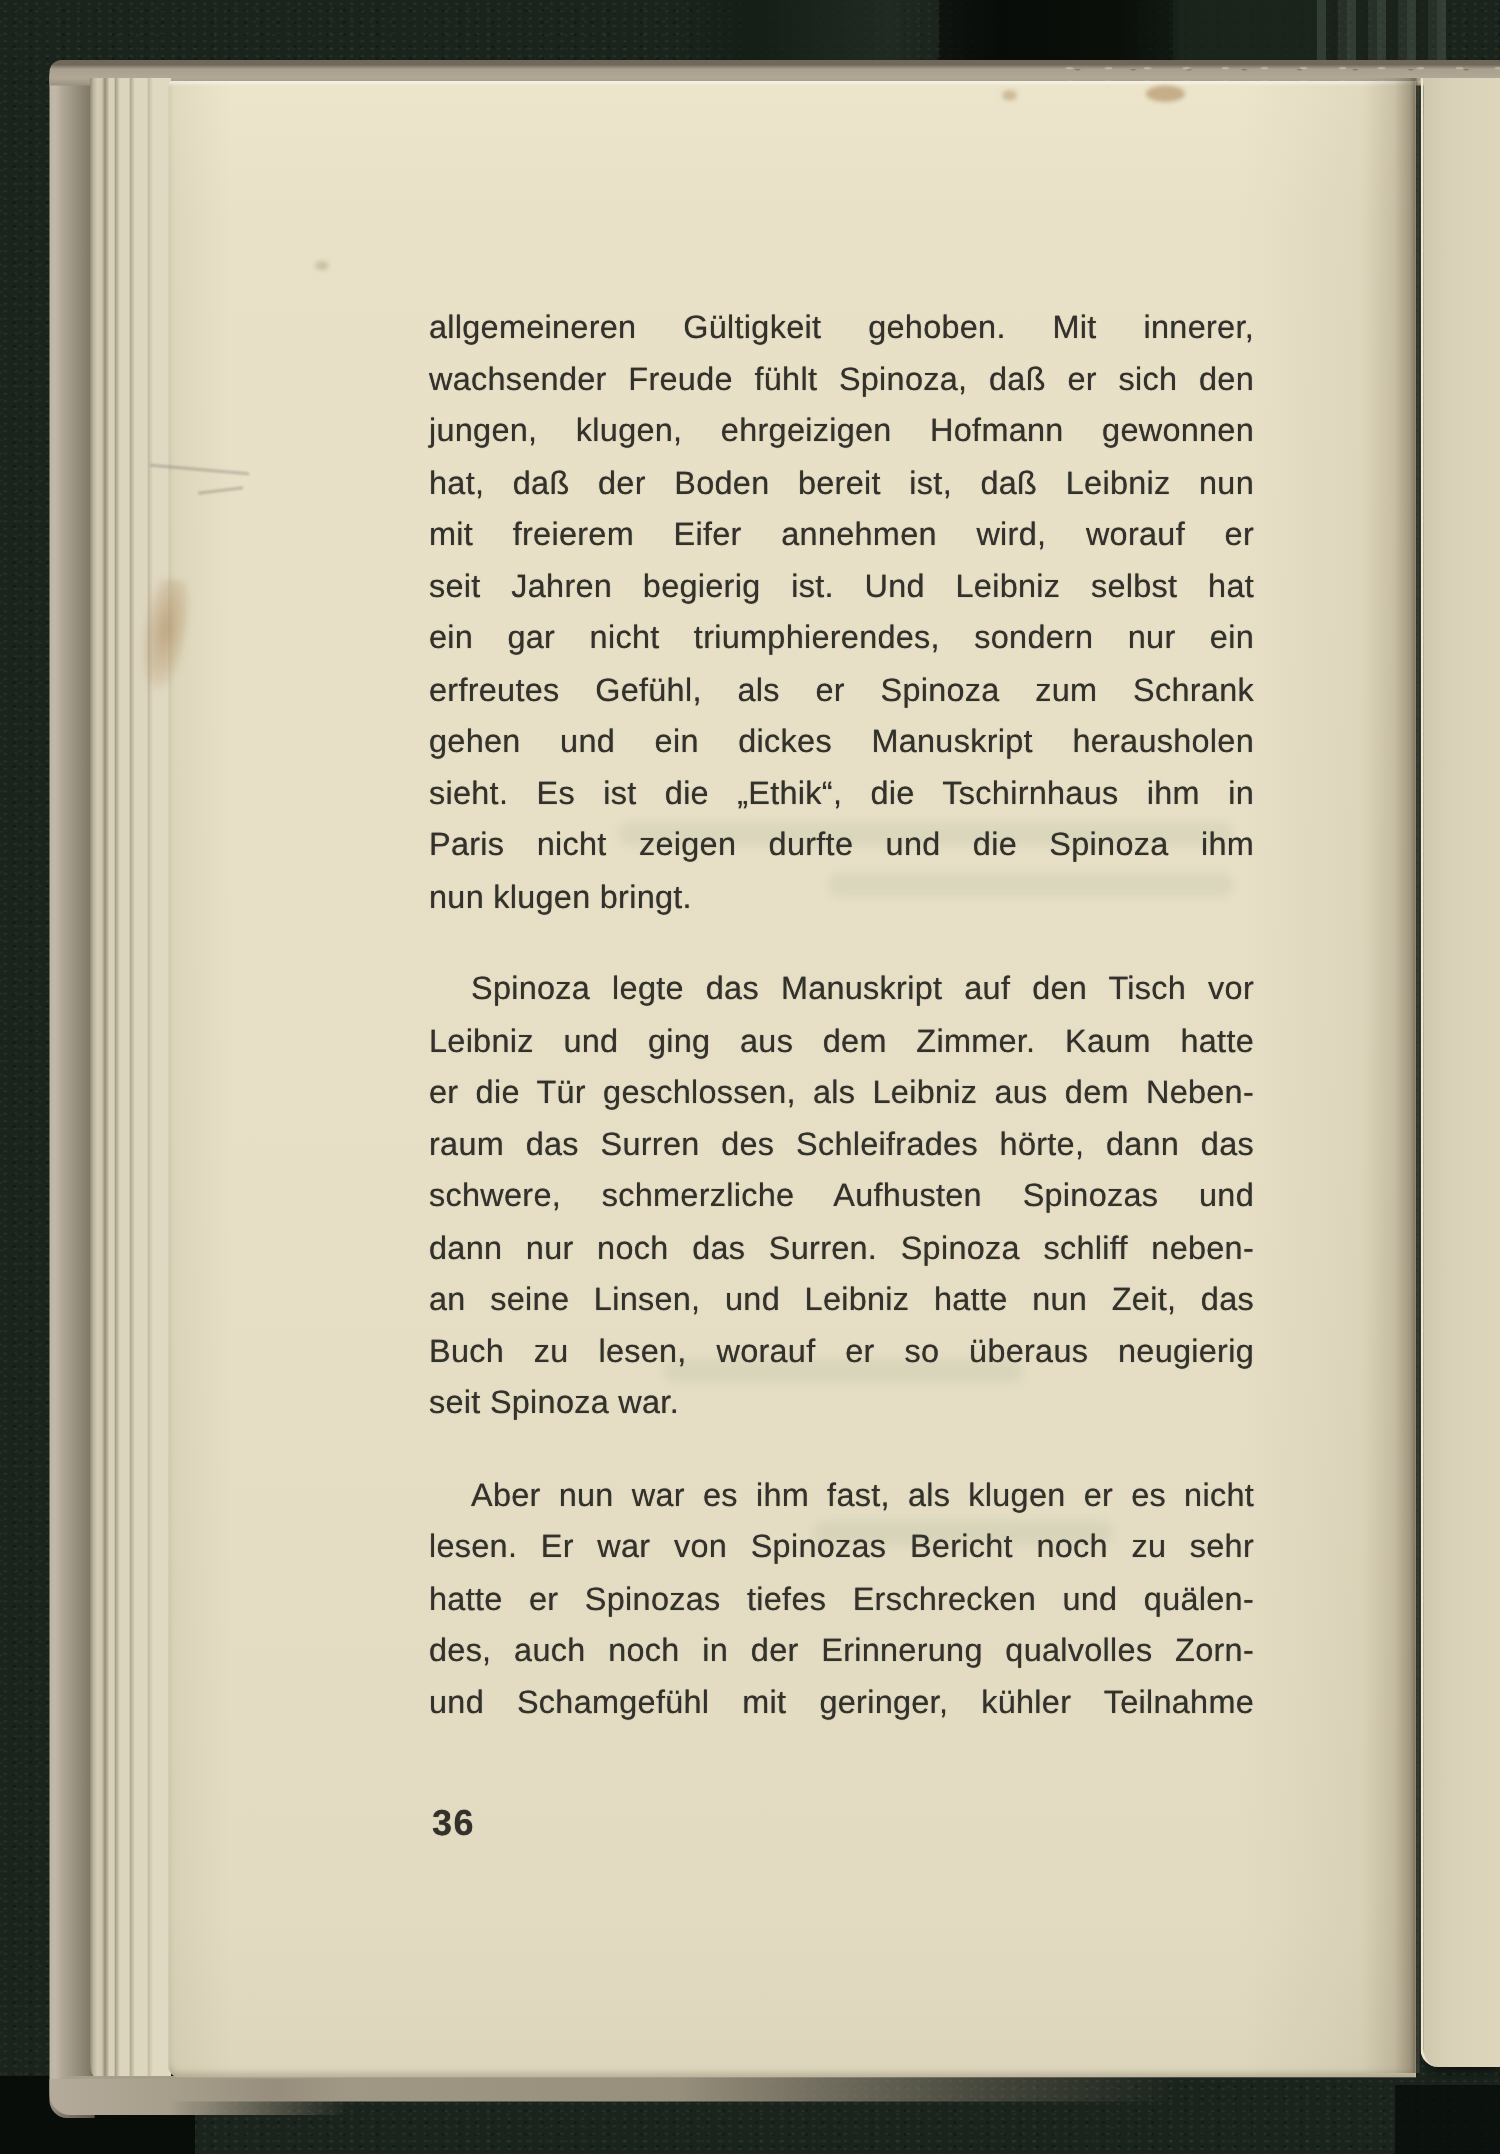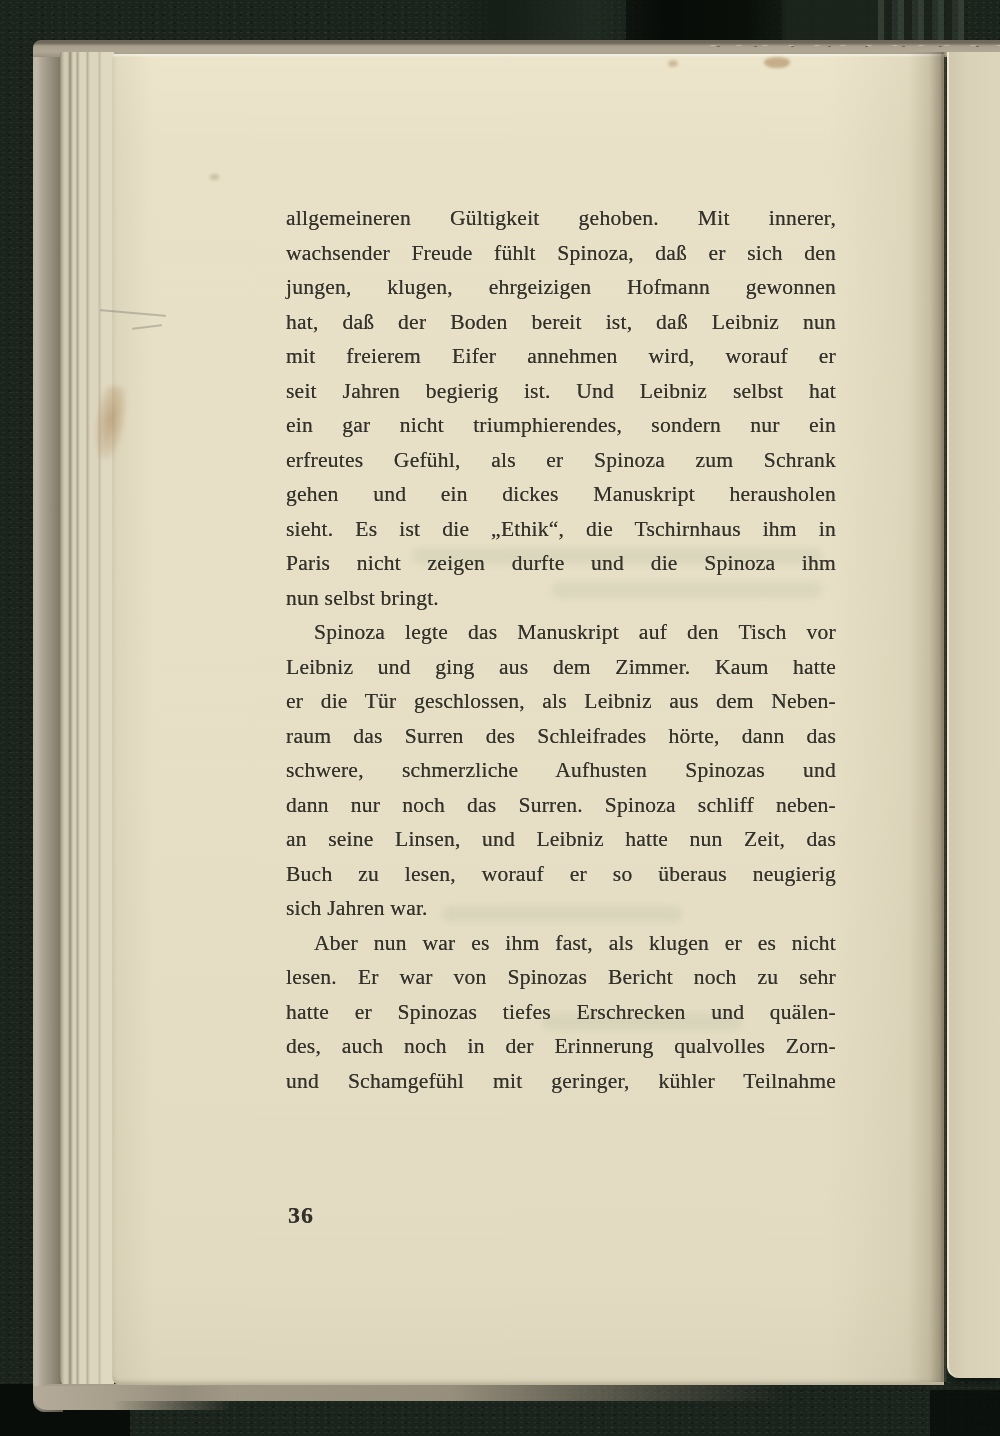--- a/index.html
+++ b/index.html
@@ -1,20 +1,20 @@
 <!DOCTYPE html>
 <html style="--background: #1a231c; --paper: #e6dfc5; --ink: #33312b; --cover-edge: #a89f8e;"><head>
 <meta charset="utf-8">
 <style>
   html,body{margin:0;padding:0;background:#000;}
   .scene{
     position:relative;
     width:1000px;height:1436px;
     overflow:hidden;
-    font-family:Liberation Serif, serif;
+    font-family:Liberation Sans, sans-serif;
     background:var(--background,#1a231c);
   }
   
   .bg{
     position:absolute;inset:0;
     background-color:var(--background,#1a231c);
     background-image:
       radial-gradient(rgba(150,170,150,0.10) 1px, transparent 1.5px),
       radial-gradient(rgba(0,0,0,0.30) 1px, transparent 1.4px),
       radial-gradient(rgba(90,110,92,0.12) 1px, transparent 1.6px);
@@ -113,21 +113,21 @@
   
   .text-block{
     position:absolute;left:174px;top:147px;width:550px;
     color:var(--ink,#33312b);
     font-size:21.6px;
     line-height:34.5px;
     letter-spacing:.2px;
     text-shadow:0 0 .6px rgba(51,49,43,.75);
   }
   .line{text-align:justify;text-align-last:justify;hyphens:none;}
-  .line.indent{text-indent:28px;}
+  .line.indent{text-indent:28px;margin-top:27px;}
   .line.para-end{text-align-last:left;}
   .page-number{
     position:absolute;left:176px;top:1148px;
     color:var(--ink,#33312b);
     font-size:24px;font-weight:700;letter-spacing:1px;
     text-shadow:0 0 .6px rgba(51,49,43,.75);
   }
 </style>
 </head>
 <body>
@@ -167,30 +167,30 @@
           <div class="line">wachsender Freude fühlt Spinoza, daß er sich den</div>
           <div class="line">jungen, klugen, ehrgeizigen Hofmann gewonnen</div>
           <div class="line">hat, daß der Boden bereit ist, daß Leibniz nun</div>
           <div class="line">mit freierem Eifer annehmen wird, worauf er</div>
           <div class="line">seit Jahren begierig ist.  Und Leibniz selbst hat</div>
           <div class="line">ein gar nicht triumphierendes, sondern nur ein</div>
           <div class="line">erfreutes Gefühl, als er Spinoza zum Schrank</div>
           <div class="line">gehen und ein dickes Manuskript herausholen</div>
           <div class="line">sieht. Es ist die „Ethik“, die Tschirnhaus ihm in</div>
           <div class="line">Paris nicht zeigen durfte und die Spinoza ihm</div>
-          <div class="line para-end">nun selbst bringt.</div>
+          <div class="line para-end">nun klugen bringt.</div>
           <div class="line indent">Spinoza legte das Manuskript auf den Tisch vor</div>
           <div class="line">Leibniz und ging aus dem Zimmer.  Kaum hatte</div>
           <div class="line">er die Tür geschlossen, als Leibniz aus dem Neben-</div>
           <div class="line">raum das Surren des Schleifrades hörte, dann das</div>
           <div class="line">schwere, schmerzliche Aufhusten Spinozas und</div>
           <div class="line">dann nur noch das Surren.  Spinoza schliff neben-</div>
           <div class="line">an seine Linsen, und Leibniz hatte nun Zeit, das</div>
           <div class="line">Buch zu lesen, worauf er so überaus neugierig</div>
-          <div class="line para-end">sich Jahren war.</div>
+          <div class="line para-end">seit Spinoza war.</div>
           <div class="line indent">Aber nun war es ihm fast, als klugen er es nicht</div>
           <div class="line">lesen.  Er war von Spinozas Bericht noch zu sehr</div>
           <div class="line">hatte er Spinozas tiefes Erschrecken und quälen-</div>
           <div class="line">des, auch noch in der Erinnerung qualvolles Zorn-</div>
           <div class="line">und Schamgefühl mit geringer, kühler Teilnahme</div>
         </div>
       <div class="page-number">36</div>
     </div>
 
     <div class="gutter"></div>

